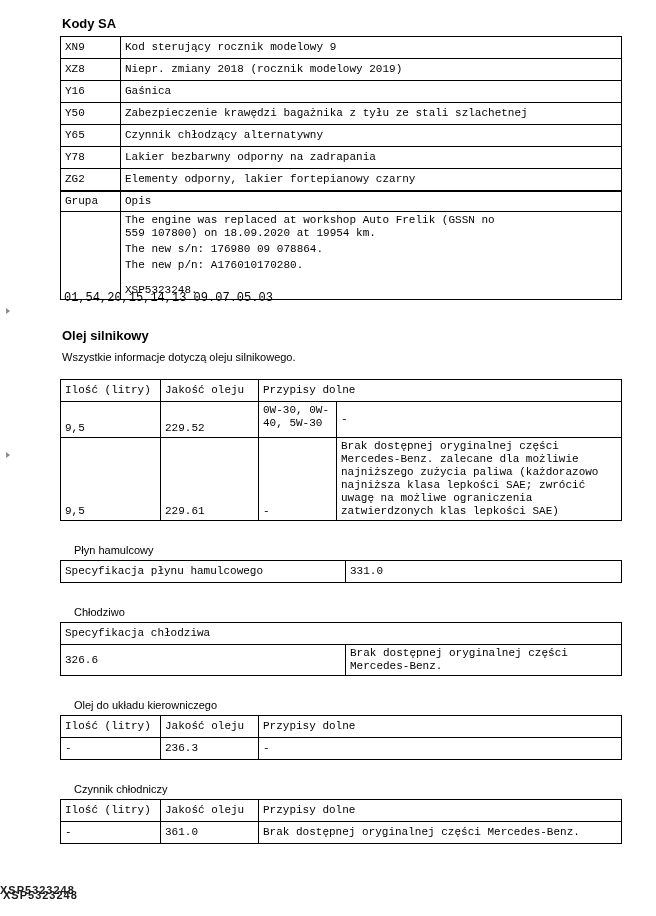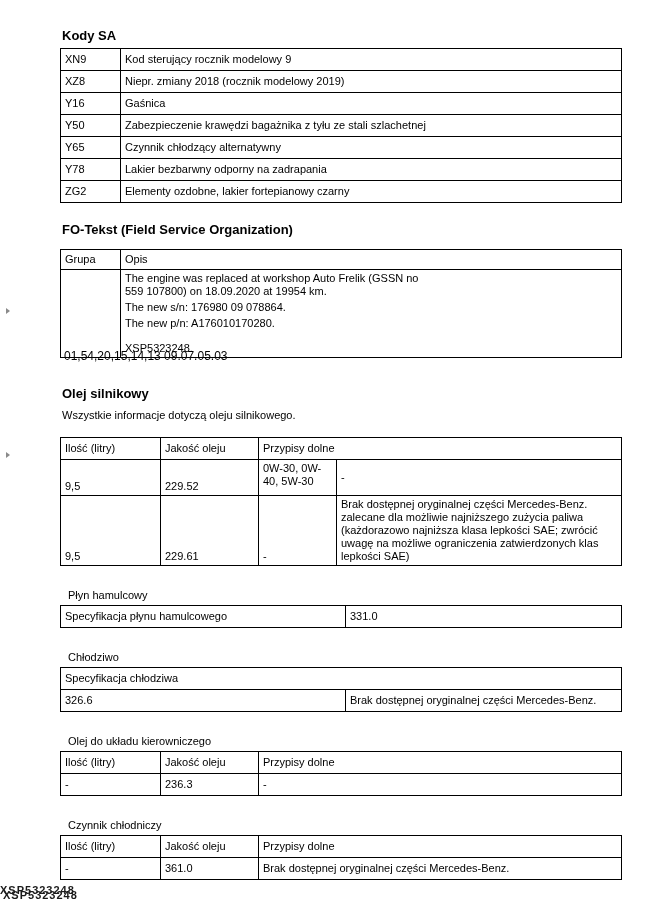--- a/index.html
+++ b/index.html
@@ -3,29 +3,29 @@
 <meta charset="utf-8">
 <style>
   * { box-sizing: border-box; }
   html, body { margin: 0; padding: 0; }
   body {
     width: 656px; height: 916px;
     background: #ffffff; color: #000;
     font-family: "Liberation Sans", sans-serif;
     position: relative; overflow: hidden;
   }
-  .page { position: absolute; left: 60px; top: 28px; width: 561px; }
+  .page { position: absolute; left: 60px; top: 16px; width: 561px; }
 
   .sec { font-size: 13px; font-weight: bold; margin: 0 0 5px 2px; line-height: 15px; }
   .sec.sp-a { margin-top: 19px; margin-bottom: 12px; }
   .sec.sp-b { margin-top: 28px; margin-bottom: 8px; }
-  .sub-heading { font-size: 11px; font-weight: normal; margin: 23px 0 3px 8px; line-height: 13px; }
+  .sub-heading { font-size: 11px; font-weight: normal; margin: 23px 0 3px 14px; line-height: 13px; }
   .intro-line { font-size: 11px; margin: 0 0 15px 2px; line-height: 13px; }
 
-  table { border-collapse: collapse; width: 561px; table-layout: fixed; }
+  table { border-collapse: collapse; width: 561px; table-layout: fixed; font-family: Liberation Mono, monospace; }
   td {
     border: 1px solid #000; font-size: 11px; font-weight: normal;
     text-align: left; vertical-align: middle;
     padding: 2px 4px; line-height: 13px; word-wrap: break-word;
   }
   .h22 td { height: 22px; }
   .h20 td { height: 20px; }
 
   .vt { vertical-align: top; }
   .vb { vertical-align: bottom; }
@@ -100,26 +100,25 @@
     <tr>
       <td>Y65</td>
       <td>Czynnik chłodzący alternatywny</td>
     </tr>
     <tr>
       <td>Y78</td>
       <td>Lakier bezbarwny odporny na zadrapania</td>
     </tr>
     <tr>
       <td>ZG2</td>
-      <td>Elementy ozdobne, lakier fortepianowy czarny</td>
-    </tr>
-  </tbody>
-    </table>
-
-  <div class="sec sp-a">FO-Tekst (Field Service Organization)</div>
+      <td>Elementy odporny, lakier fortepianowy czarny</td>
+    </tr>
+  </tbody>
+    </table>
+
   <table>
     <colgroup>
         <col style="width:60px">
         <col style="width:501px">
       </colgroup>
     <tbody>
         <tr class="h20">
       <td>Grupa</td>
       <td>Opis</td>
     </tr>

